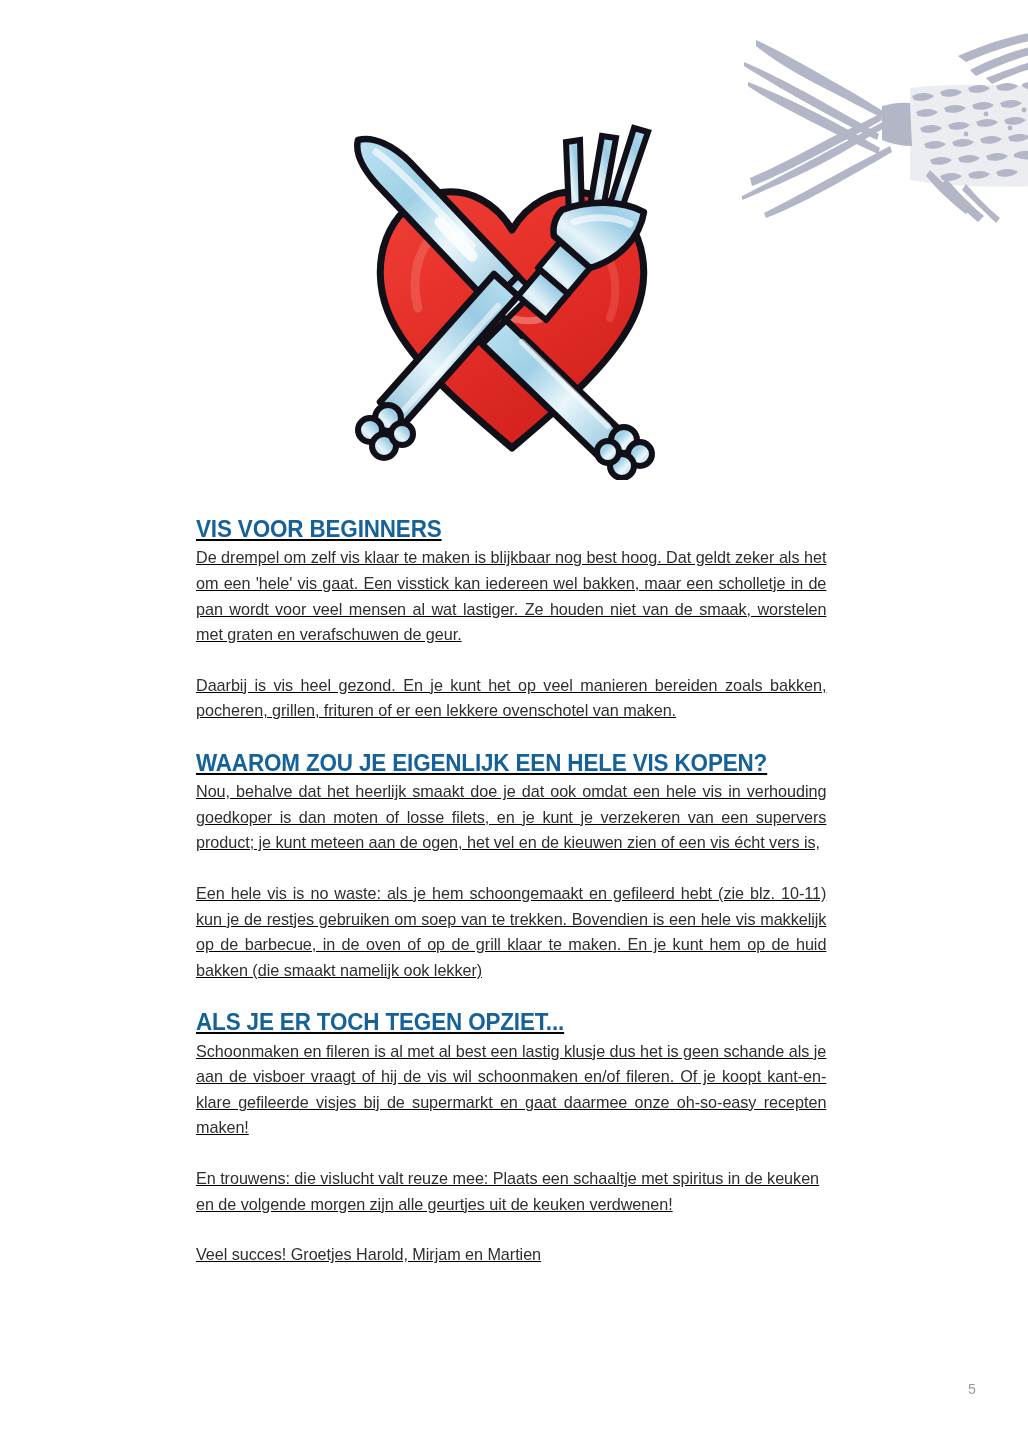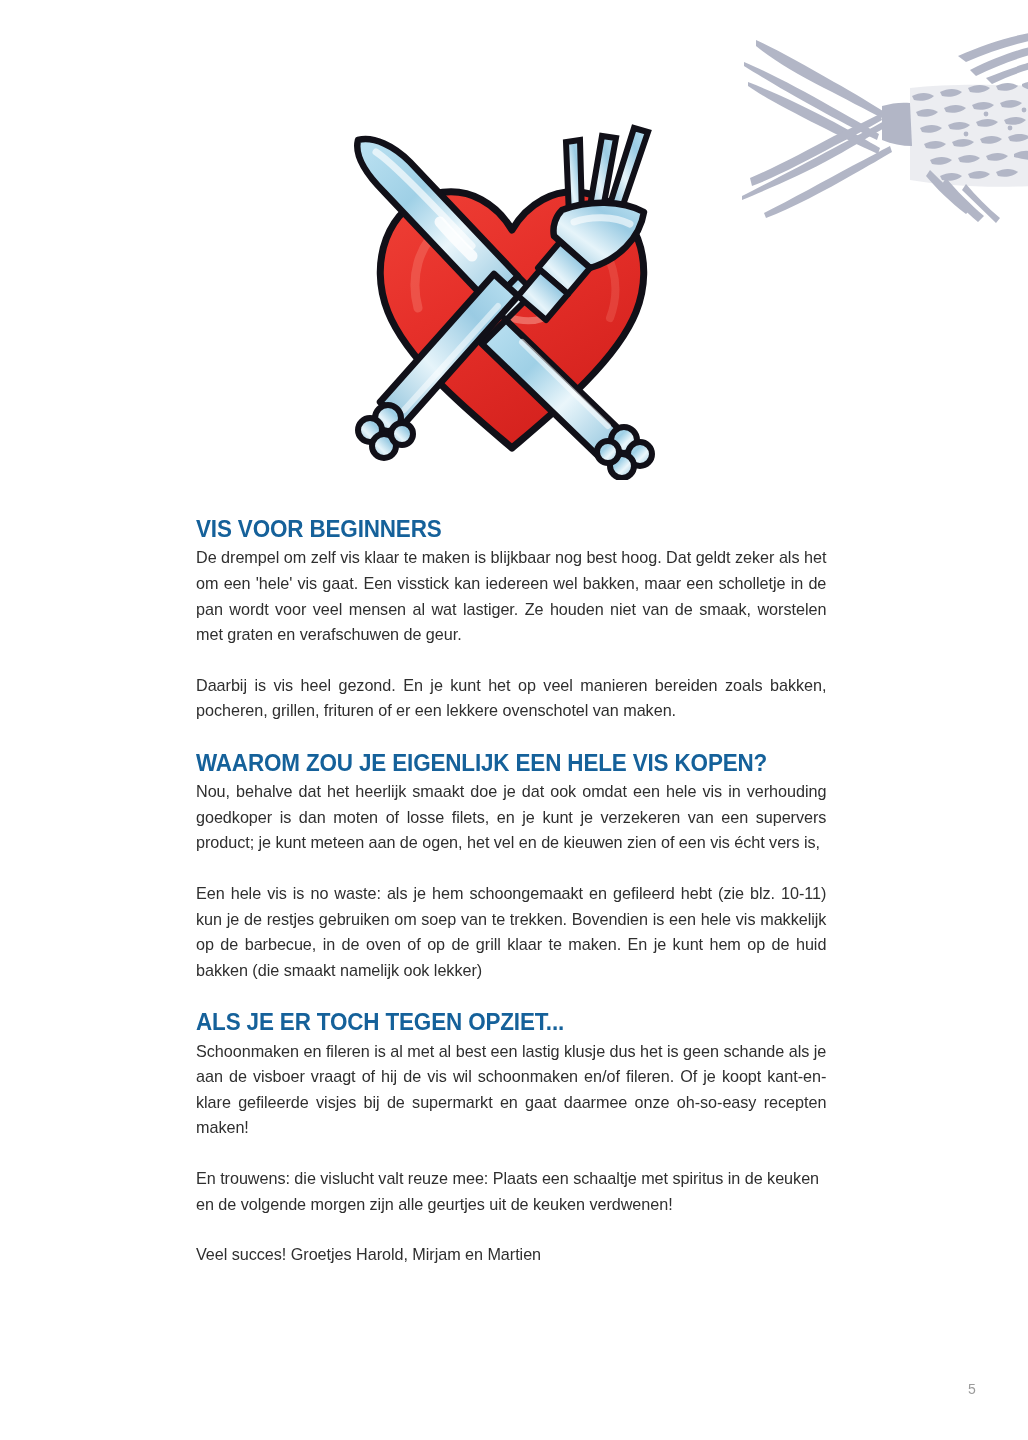--- a/index.html
+++ b/index.html
@@ -42,20 +42,21 @@
     height: 362px;
   }
   .hero-illustration svg { display: block; width: 100%; height: 100%; }
 
   
   .text-column {
     position: absolute;
     left: 196px;
     top: 516px;
     width: 638px;
+    text-decoration: underline;
   }
 
   h2.section-heading {
     color: #15619a;
     font-size: 23.5px;
     font-weight: bold;
     letter-spacing: -0.15px;
     line-height: 1.12;
     margin: 0 0 3px 0;
     text-transform: uppercase;

